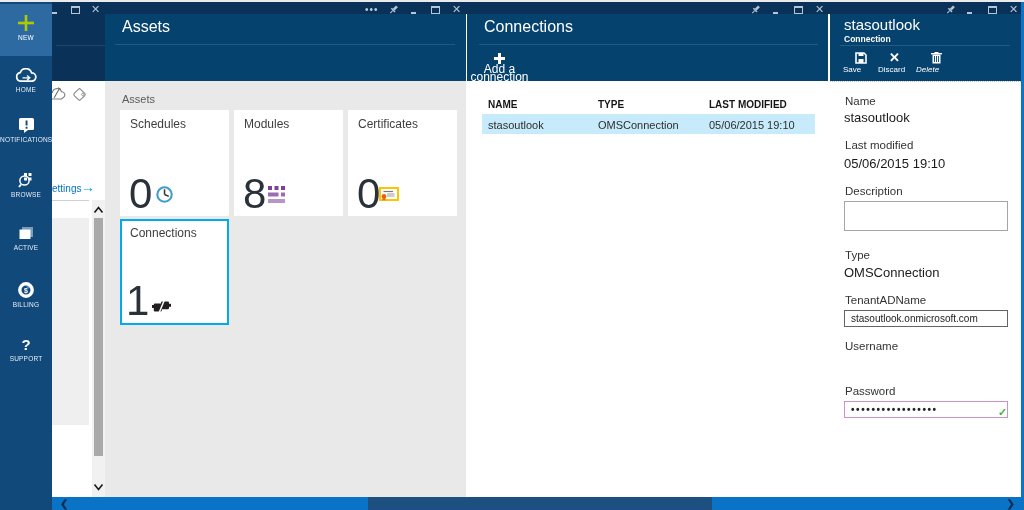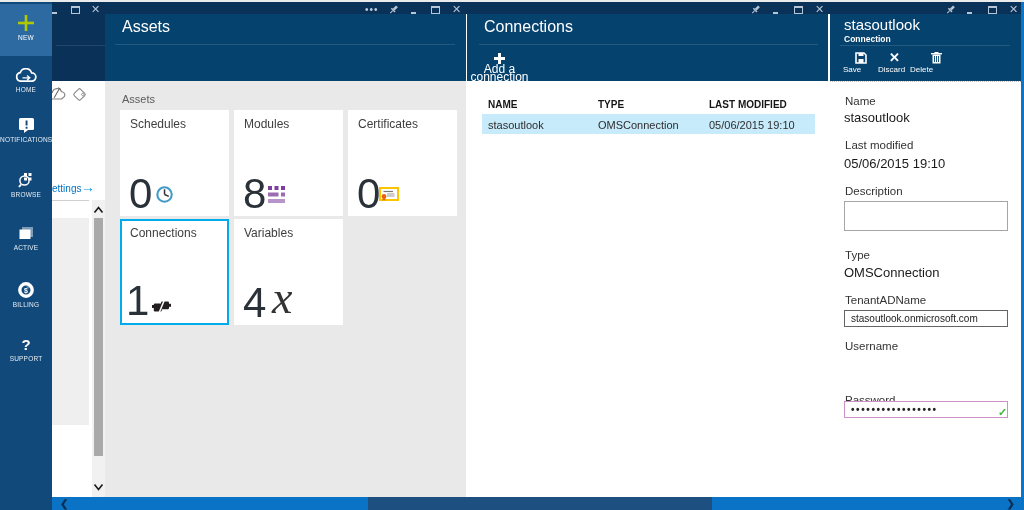--- a/index.html
+++ b/index.html
@@ -157,25 +157,20 @@
     <div class="tlabel" style="left:8px;top:5px;">Connections</div>
     <div class="tnum" style="left:4px;">1</div>
     <svg class="abs" style="left:30px;top:80px" width="19" height="11" viewBox="0 0 19 11">
       <rect x="0" y="4" width="2.6" height="3" fill="#231f20"></rect>
       <rect x="1.8" y="2.6" width="8" height="7.8" rx="1.2" fill="#231f20"></rect>
       <rect x="9" y="0.4" width="8" height="7.8" rx="1.2" fill="#231f20"></rect>
       <rect x="16.4" y="2.8" width="2.6" height="3" fill="#231f20"></rect>
       <line x1="12" y1="0" x2="7.4" y2="11" stroke="#ffffff" stroke-width="1.5"></line>
     </svg>
   </div>
-  <div class="tile" style="left:129px; top:138px;">
-    <div class="tlabel">Variables</div>
-    <div class="tnum">4</div>
-    <div class="abs" style="left:38px;top:52px;font-family:'Liberation Serif',serif;font-style:italic;font-size:46px;color:#333;">x</div>
-  </div>
 </div>
 
 <div class="blade-header hdr-blue abs" style="left:467px; width:361px;">
   <div class="blade-title">Connections</div>
   <div class="hdr-sep" style="left:12px; width:339px;"></div>
   <div class="abs" style="left:27px;top:39px;width:11px;height:11px;">
     <div class="abs" style="left:4px;top:0;width:3px;height:11px;background:#fff;"></div>
     <div class="abs" style="left:0;top:4px;width:11px;height:3px;background:#fff;"></div>
   </div>
   <div class="abs" style="left:0px;top:52px;width:65px;text-align:center;font-size:12px;color:#fff;line-height:7.5px;">Add a<br>connection</div>
@@ -219,21 +214,21 @@
   <div class="toollbl" style="left:48px;top:51px;width:36px;">Discard</div>
 
   <svg class="abs" style="left:101px;top:38px" width="11" height="12" viewBox="0 0 11 12">
     <rect x="1.5" y="2.5" width="8" height="9" fill="#fff"></rect>
     <rect x="0" y="1" width="11" height="1.4" fill="#fff"></rect>
     <rect x="3.5" y="0" width="4" height="1.4" fill="#fff"></rect>
     <line x1="3.5" y1="4" x2="3.5" y2="10" stroke="#05426e" stroke-width="0.9"></line>
     <line x1="5.5" y1="4" x2="5.5" y2="10" stroke="#05426e" stroke-width="0.9"></line>
     <line x1="7.5" y1="4" x2="7.5" y2="10" stroke="#05426e" stroke-width="0.9"></line>
   </svg>
-  <div class="toollbl" style="left:80px;top:51px;width:36px;">Delete</div>
+  <div class="toollbl" style="left:86px;top:51px;width:36px;font-style:italic;">Delete</div>
 </div>
 <div class="winctl" style="left:830px; width:191px;">
   <svg class="wc" style="left:116px;top:5px" width="10" height="10" viewBox="0 0 10 10">
     <g transform="rotate(45 5 4)" fill="#b6c6d6">
           <rect x="3.9" y="0" width="2.6" height="4.6"></rect>
           <rect x="2.6" y="4.6" width="5.2" height="1.5"></rect>
           <rect x="4.75" y="6.1" width="1" height="3.4"></rect>
         </g>
   </svg>
   <div class="wc wc-min" style="left:137px;"></div>
@@ -245,21 +240,21 @@
   <div class="fvalue" style="top:28px;">stasoutlook</div>
   <div class="flabel" style="top:57px;">Last modified</div>
   <div class="fvalue" style="top:74px;">05/06/2015 19:10</div>
   <div class="flabel" style="top:103px;">Description</div>
   <div class="abs" style="left:14px;top:119px;width:164px;height:30px;border:1px solid #a6a6a6;background:#fff;"></div>
   <div class="flabel" style="top:167px;">Type</div>
   <div class="fvalue" style="top:183px;">OMSConnection</div>
   <div class="flabel" style="top:212px;">TenantADName</div>
   <div class="finput" style="top:228px;font-size:10px;">stasoutlook.onmicrosoft.com</div>
   <div class="flabel" style="top:258px;">Username</div>
-  <div class="flabel" style="top:312px;">Password</div>
+  <div class="flabel" style="top:303px;">Password</div>
   <div class="finput" style="top:319px;border-color:#c993c8;letter-spacing:1.6px;font-size:10px;font-weight:bold;">•••••••••••••••••</div>
   <div class="abs" style="left:168px;top:324px;font-size:11px;font-weight:bold;color:#44b544;">✓</div>
 </div>
 
 <div id="sidebar" class="abs">
   <div id="newtile"></div>
   <div class="navitem" style="top:14px;">
     <svg class="navicon" width="16" height="16" viewBox="0 0 16 16">
       <rect x="6.7" y="0" width="2.6" height="16" fill="#b1c903"></rect>
       <rect x="0" y="6.7" width="16" height="2.6" fill="#b1c903"></rect>

